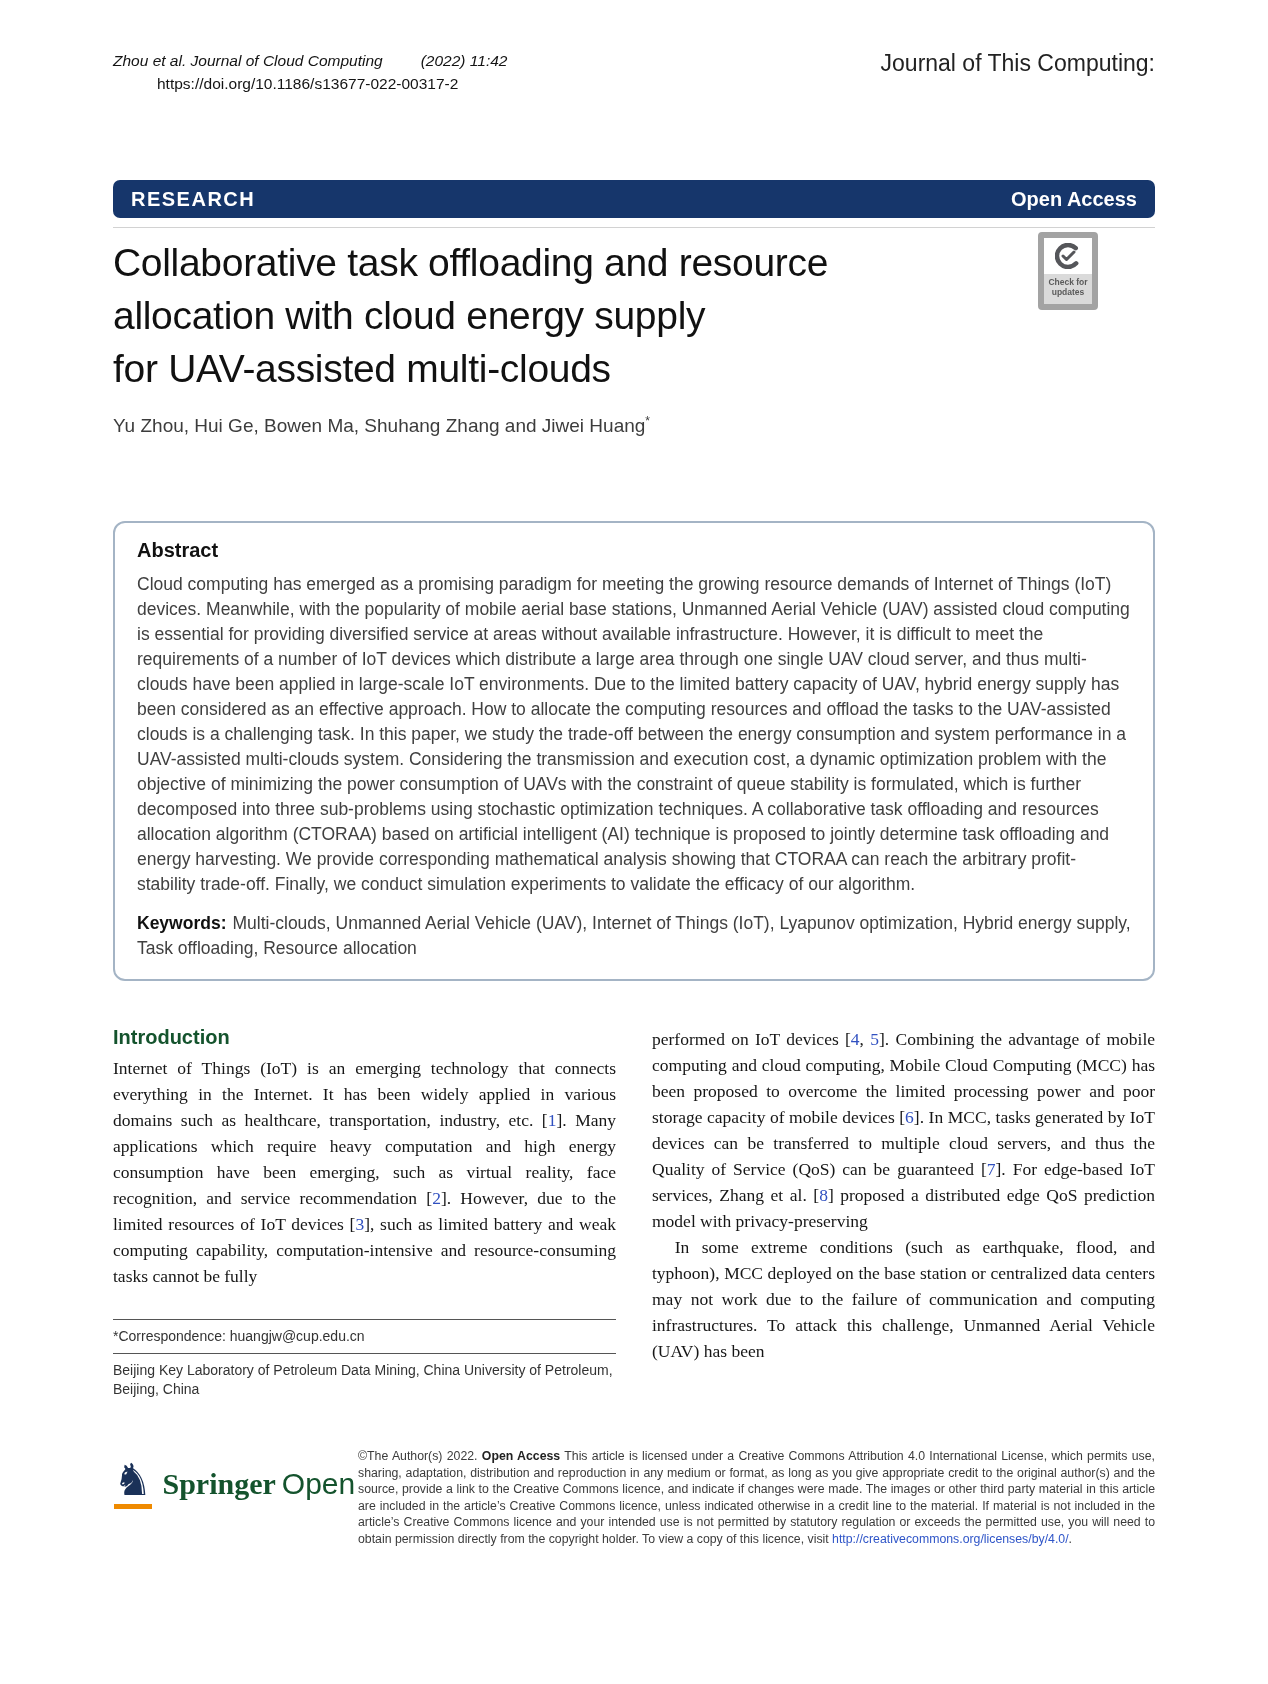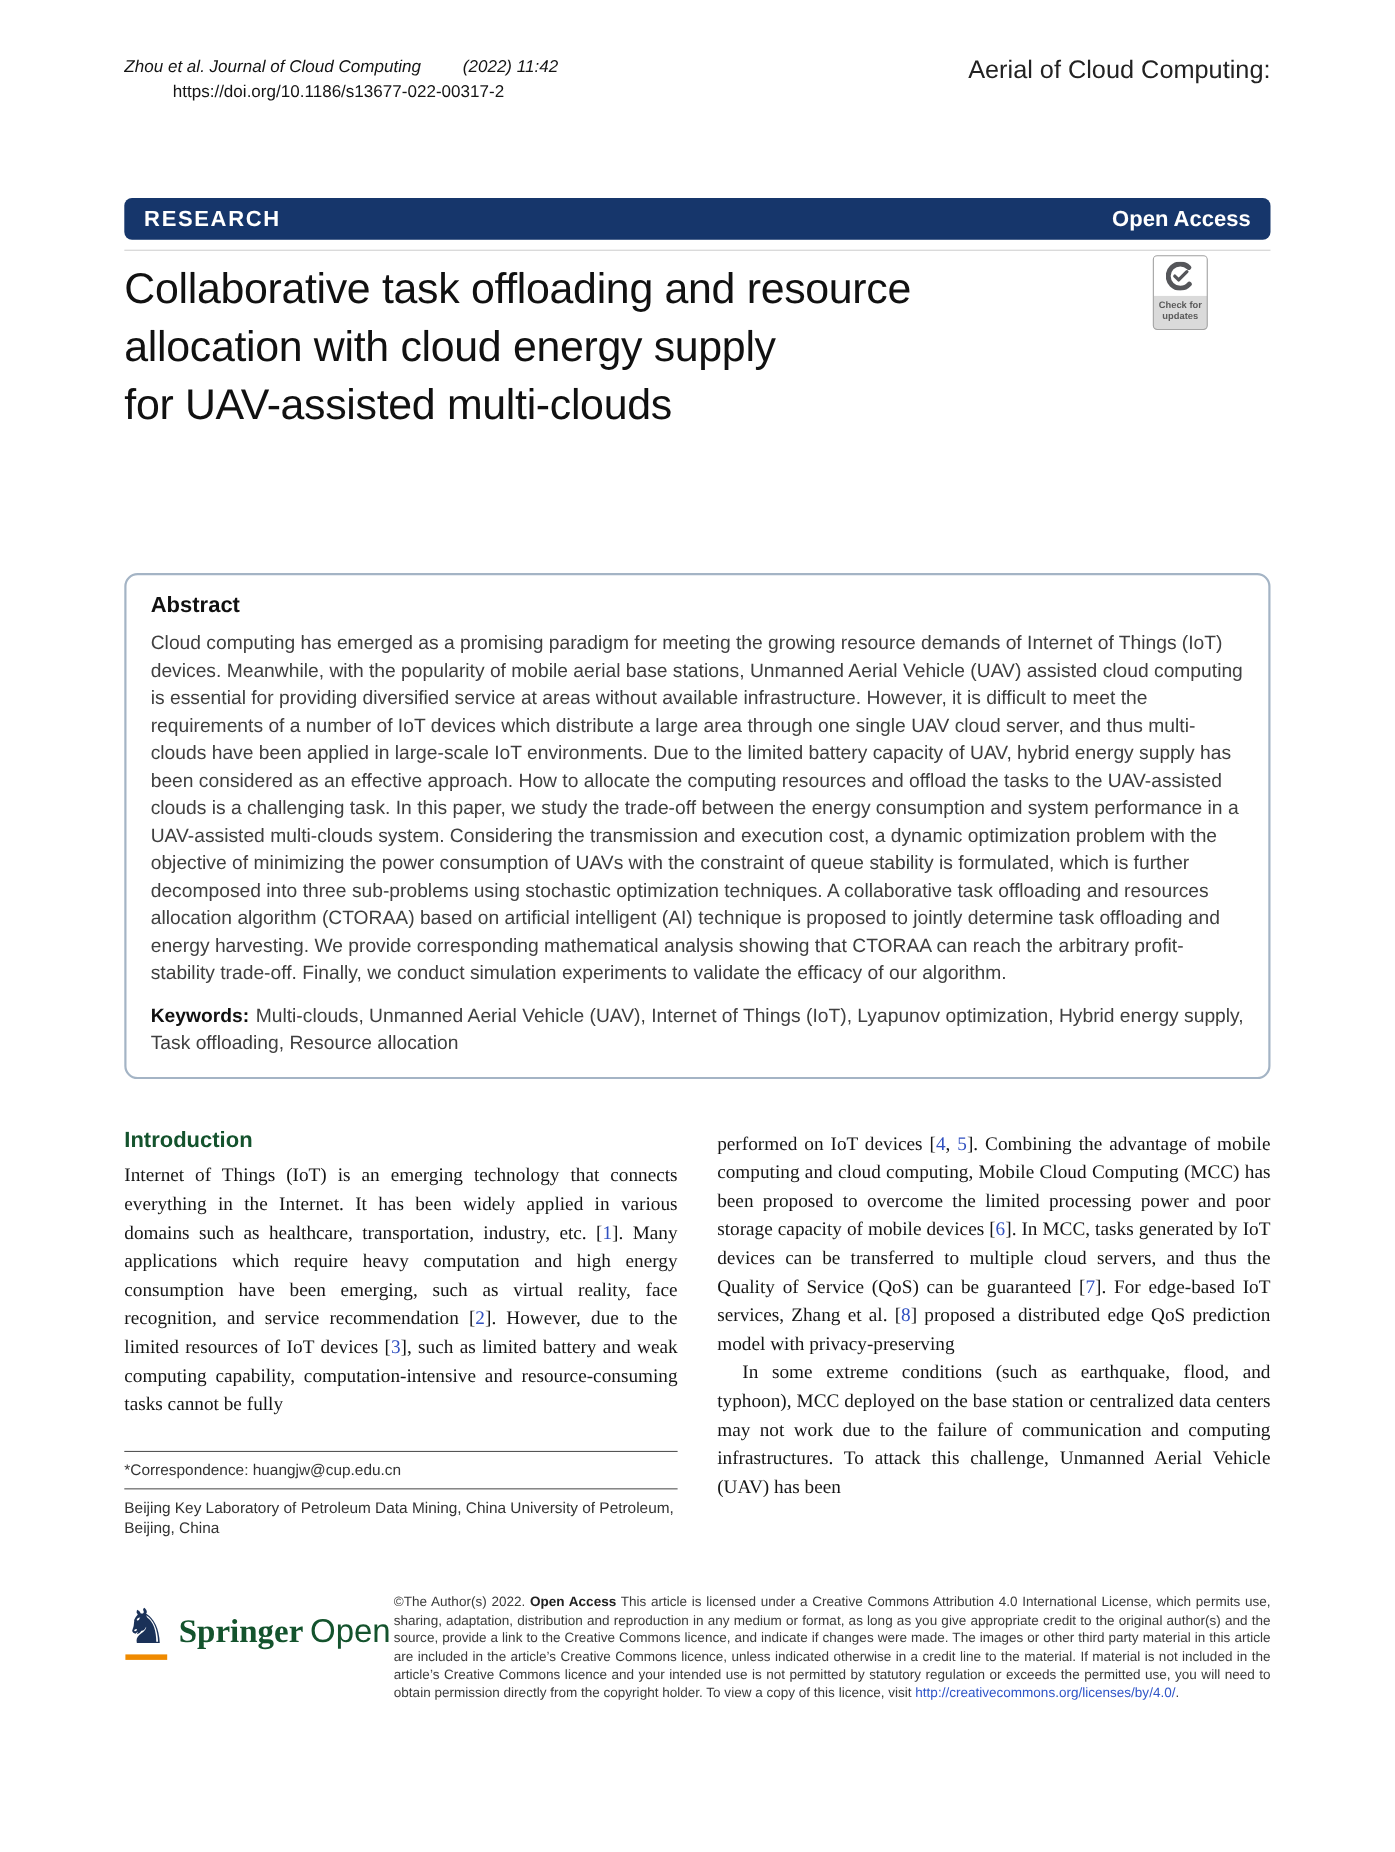--- a/index.html
+++ b/index.html
@@ -15,21 +15,21 @@
   .hdr-right{text-align:right;font-size:23px;line-height:28px;color:#222;}
 
   
   .banner{position:absolute;top:180px;left:113px;right:113px;height:38px;background:#16366b;border-radius:7px;
           display:flex;align-items:center;justify-content:space-between;padding:0 18px;box-sizing:border-box;}
   .banner .res{color:#fff;font-weight:bold;font-size:20px;letter-spacing:1.5px;}
   .banner .oa{color:#fff;font-weight:bold;font-size:20px;}
   .banner-rule{position:absolute;top:227px;left:113px;right:113px;border-top:1px solid #d2d2d2;}
 
   
-  .chk{position:absolute;top:232px;right:170px;width:48px;height:66px;border:1px solid #a3a3a3;border-radius:4px;
+  .chk{position:absolute;top:232px;right:170px;width:48px;height:66px;border:6px solid #a3a3a3;border-radius:4px;
        background:#dadada;overflow:hidden;cursor:pointer;text-align:center;}
   .chk-top{background:#fff;height:36px;display:flex;align-items:center;justify-content:center;}
   .chk-txt{font-size:8.5px;line-height:10px;color:#5a5a5a;font-weight:bold;padding-top:3px;}
 
   
   .title{position:absolute;top:236px;left:113px;width:900px;font-size:39px;line-height:53px;font-weight:400;
          color:#111;letter-spacing:-0.3px;}
   .authors{position:absolute;top:414px;left:113px;font-size:19px;color:#3c3c3c;}
   .authors sup{font-size:12px;}
 
@@ -78,21 +78,21 @@
   <div class="hdr">
     <div class="hdr-left">
       <div>
         <span class="hdr-cite">Zhou et al. Journal of Cloud Computing</span><span class="hdr-issue">(2022) 11:42</span>
       </div>
       <div>
         <span class="hdr-doi">https://doi.org/10.1186/s13677-022-00317-2</span>
       </div>
     </div>
     <div class="hdr-right">
-      <div>Aerial of Cloud Computing:</div>
+      <div>Journal of This Computing:</div>
     </div>
   </div>
 
   <div class="banner">
     <span class="res">RESEARCH</span>
     <span class="oa">Open Access</span>
   </div>
   <div class="banner-rule"></div>
 
   <div class="chk">
@@ -107,20 +107,23 @@
       <div>updates</div>
     </div>
   </div>
 
   <h1 class="title" style="margin:0;">
     <span style="display:block">Collaborative task offloading and resource</span>
     <span style="display:block">allocation with cloud energy supply</span>
     <span style="display:block">for UAV-assisted multi-clouds</span>
   </h1>
 
+  <div class="authors">
+    <span>Yu Zhou, Hui Ge, Bowen Ma, Shuhang Zhang and Jiwei Huang</span><sup>*</sup>
+  </div>
 
   <div class="abs">
     <h2>Abstract</h2>
     <p>Cloud computing has emerged as a promising paradigm for meeting the growing resource demands of Internet of Things (IoT) devices. Meanwhile, with the popularity of mobile aerial base stations, Unmanned Aerial Vehicle (UAV) assisted cloud computing is essential for providing diversified service at areas without available infrastructure. However, it is difficult to meet the requirements of a number of IoT devices which distribute a large area through one single UAV cloud server, and thus multi-clouds have been applied in large-scale IoT environments. Due to the limited battery capacity of UAV, hybrid energy supply has been considered as an effective approach. How to allocate the computing resources and offload the tasks to the UAV-assisted clouds is a challenging task. In this paper, we study the trade-off between the energy consumption and system performance in a UAV-assisted multi-clouds system. Considering the transmission and execution cost, a dynamic optimization problem with the objective of minimizing the power consumption of UAVs with the constraint of queue stability is formulated, which is further decomposed into three sub-problems using stochastic optimization techniques. A collaborative task offloading and resources allocation algorithm (CTORAA) based on artificial intelligent (AI) technique is proposed to jointly determine task offloading and energy harvesting. We provide corresponding mathematical analysis showing that CTORAA can reach the arbitrary profit-stability trade-off. Finally, we conduct simulation experiments to validate the efficacy of our algorithm.</p>
     <p class="kw">
       <b>Keywords:</b><span>Multi-clouds, Unmanned Aerial Vehicle (UAV), Internet of Things (IoT), Lyapunov optimization, Hybrid energy supply, Task offloading, Resource allocation</span>
     </p>
   </div>
 
   <div class="cols">

